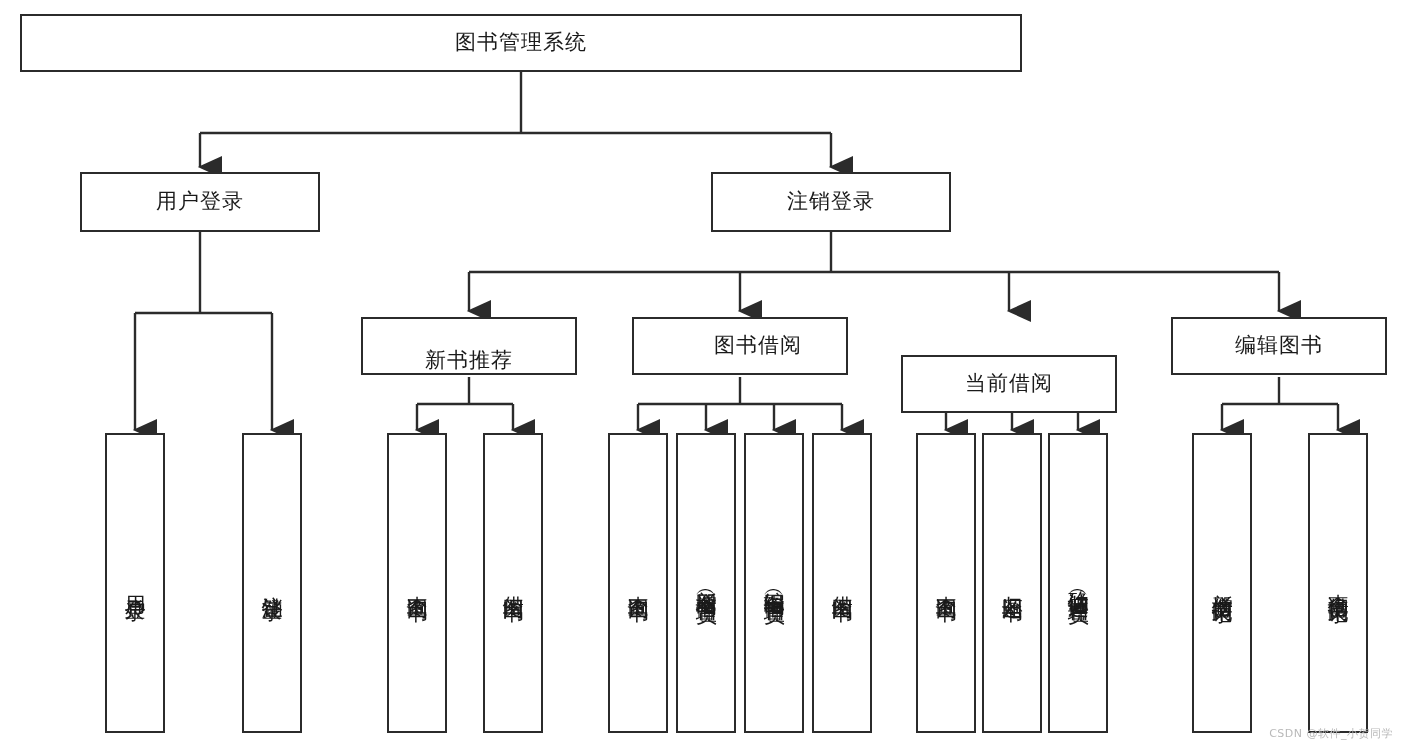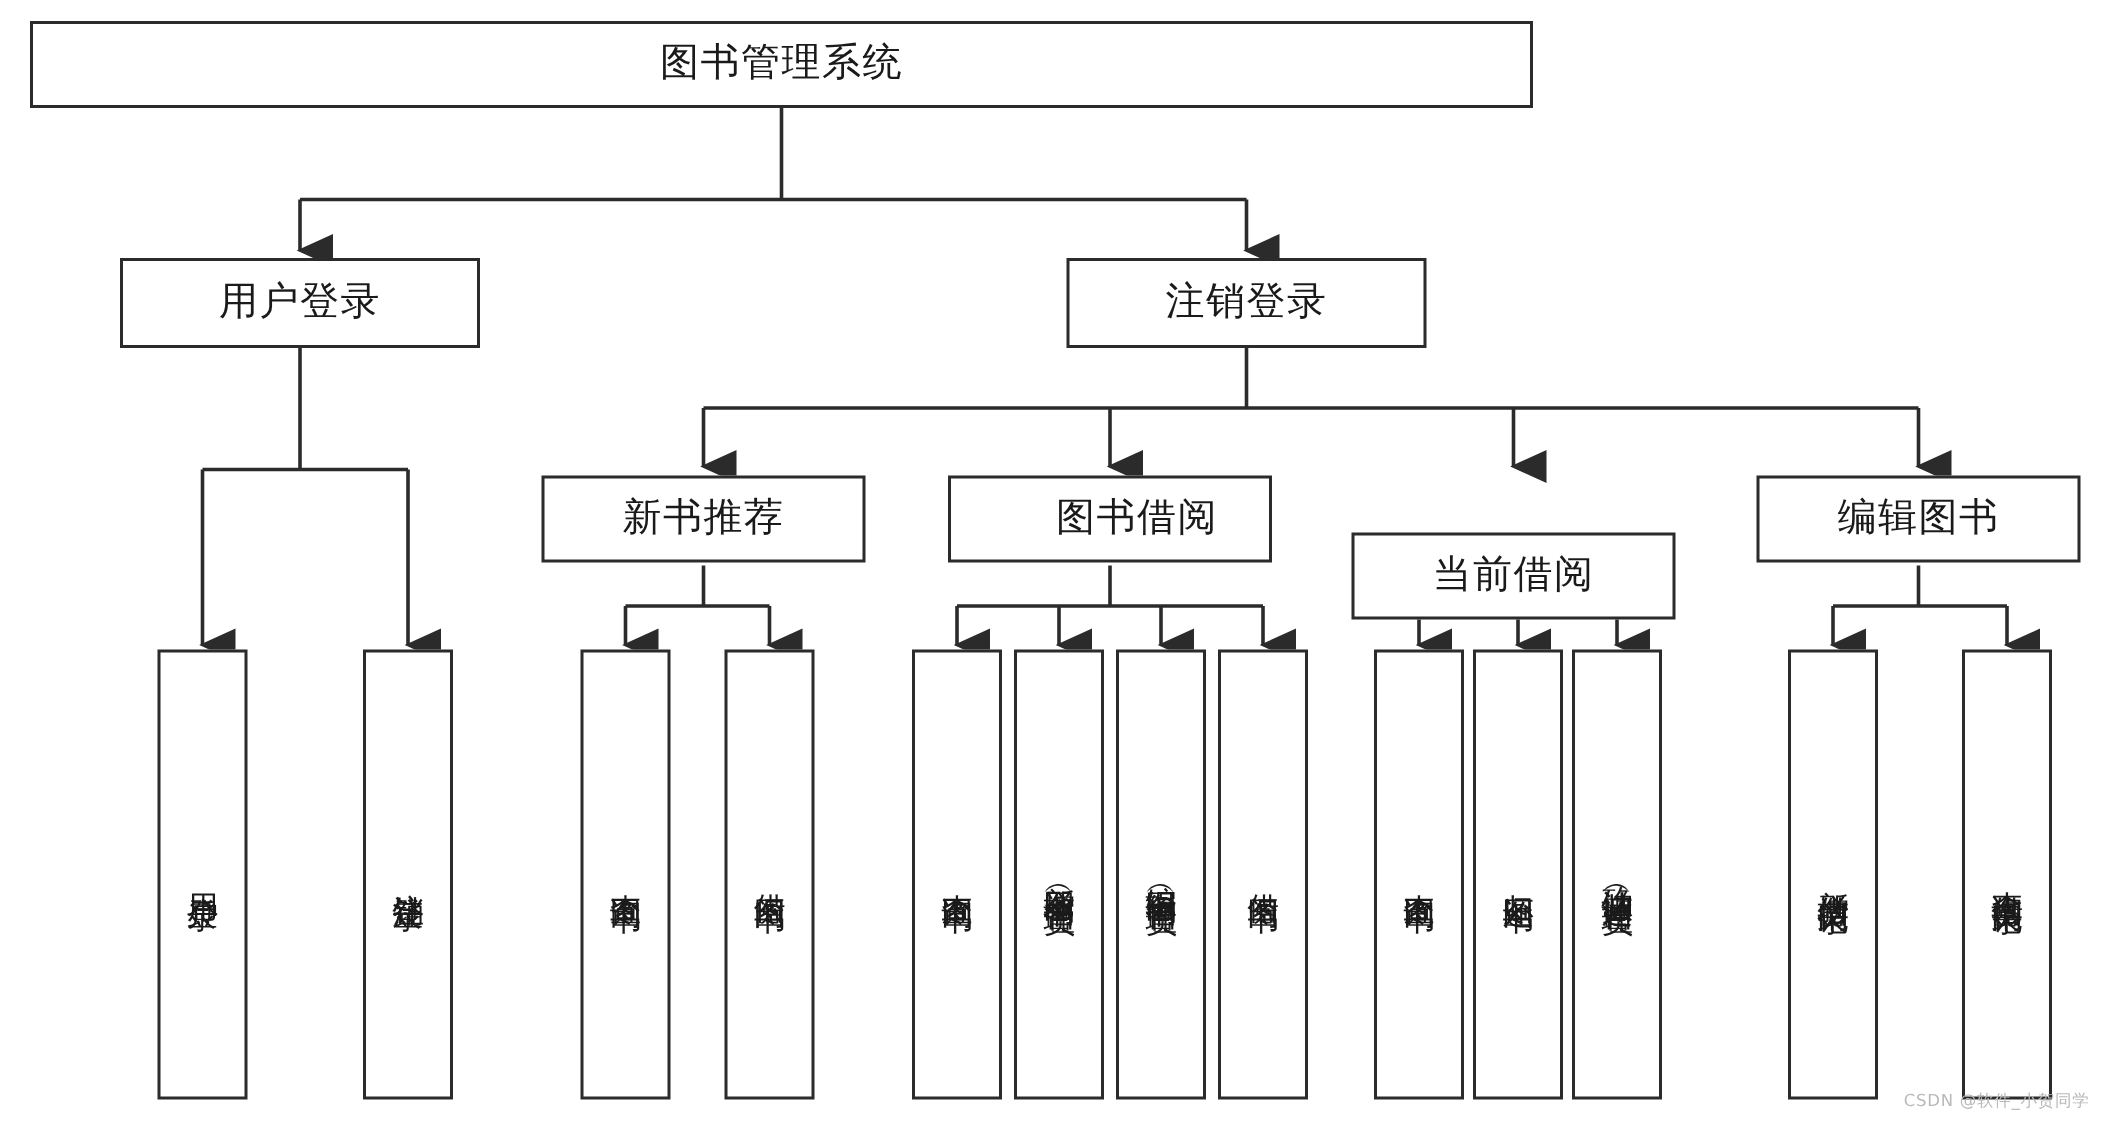--- a/index.html
+++ b/index.html
@@ -23,21 +23,21 @@
     box-sizing: border-box;
     border: 2px solid #2b2b2b;
     background: #ffffff;
     display: flex;
     align-items: center;
     justify-content: center;
     color: #1a1a1a;
     text-align: center;
   }
   .node.horizontal {
-    font-size: 26px;
+    font-size: 21px;
     line-height: 1.2;
     letter-spacing: 1px;
   }
   .node.vertical {
     writing-mode: vertical-rl;
     text-orientation: upright;
     font-size: 21px;
     line-height: 1.35;
     letter-spacing: 2px;
     padding: 6px 0;
@@ -126,21 +126,21 @@
     <span>图书管理系统</span>
   </div>
 
   <div class="node horizontal" style="left:80px; top:172px; width:240px; height:60px;">
     <span>用户登录</span>
   </div>
   <div class="node horizontal" style="left:711px; top:172px; width:240px; height:60px;">
     <span>注销登录</span>
   </div>
 
-  <div class="node horizontal" style="left:361px; top:317px; width:216px; height:58px;">
+  <div class="node horizontal" style="left:361px; top:317px; width:216px; height:58px;align-items:flex-end;">
     <span>新书推荐</span>
   </div>
   <div class="node horizontal" style="left:632px; top:317px; width:216px; height:58px;padding-left:36px;">
     <span>图书借阅</span>
   </div>
   <div class="node horizontal" style="left:901px; top:317px; width:216px; height:58px;margin-top:38px;">
     <span>当前借阅</span>
   </div>
   <div class="node horizontal" style="left:1171px; top:317px; width:216px; height:58px;">
     <span>编辑图书</span>

